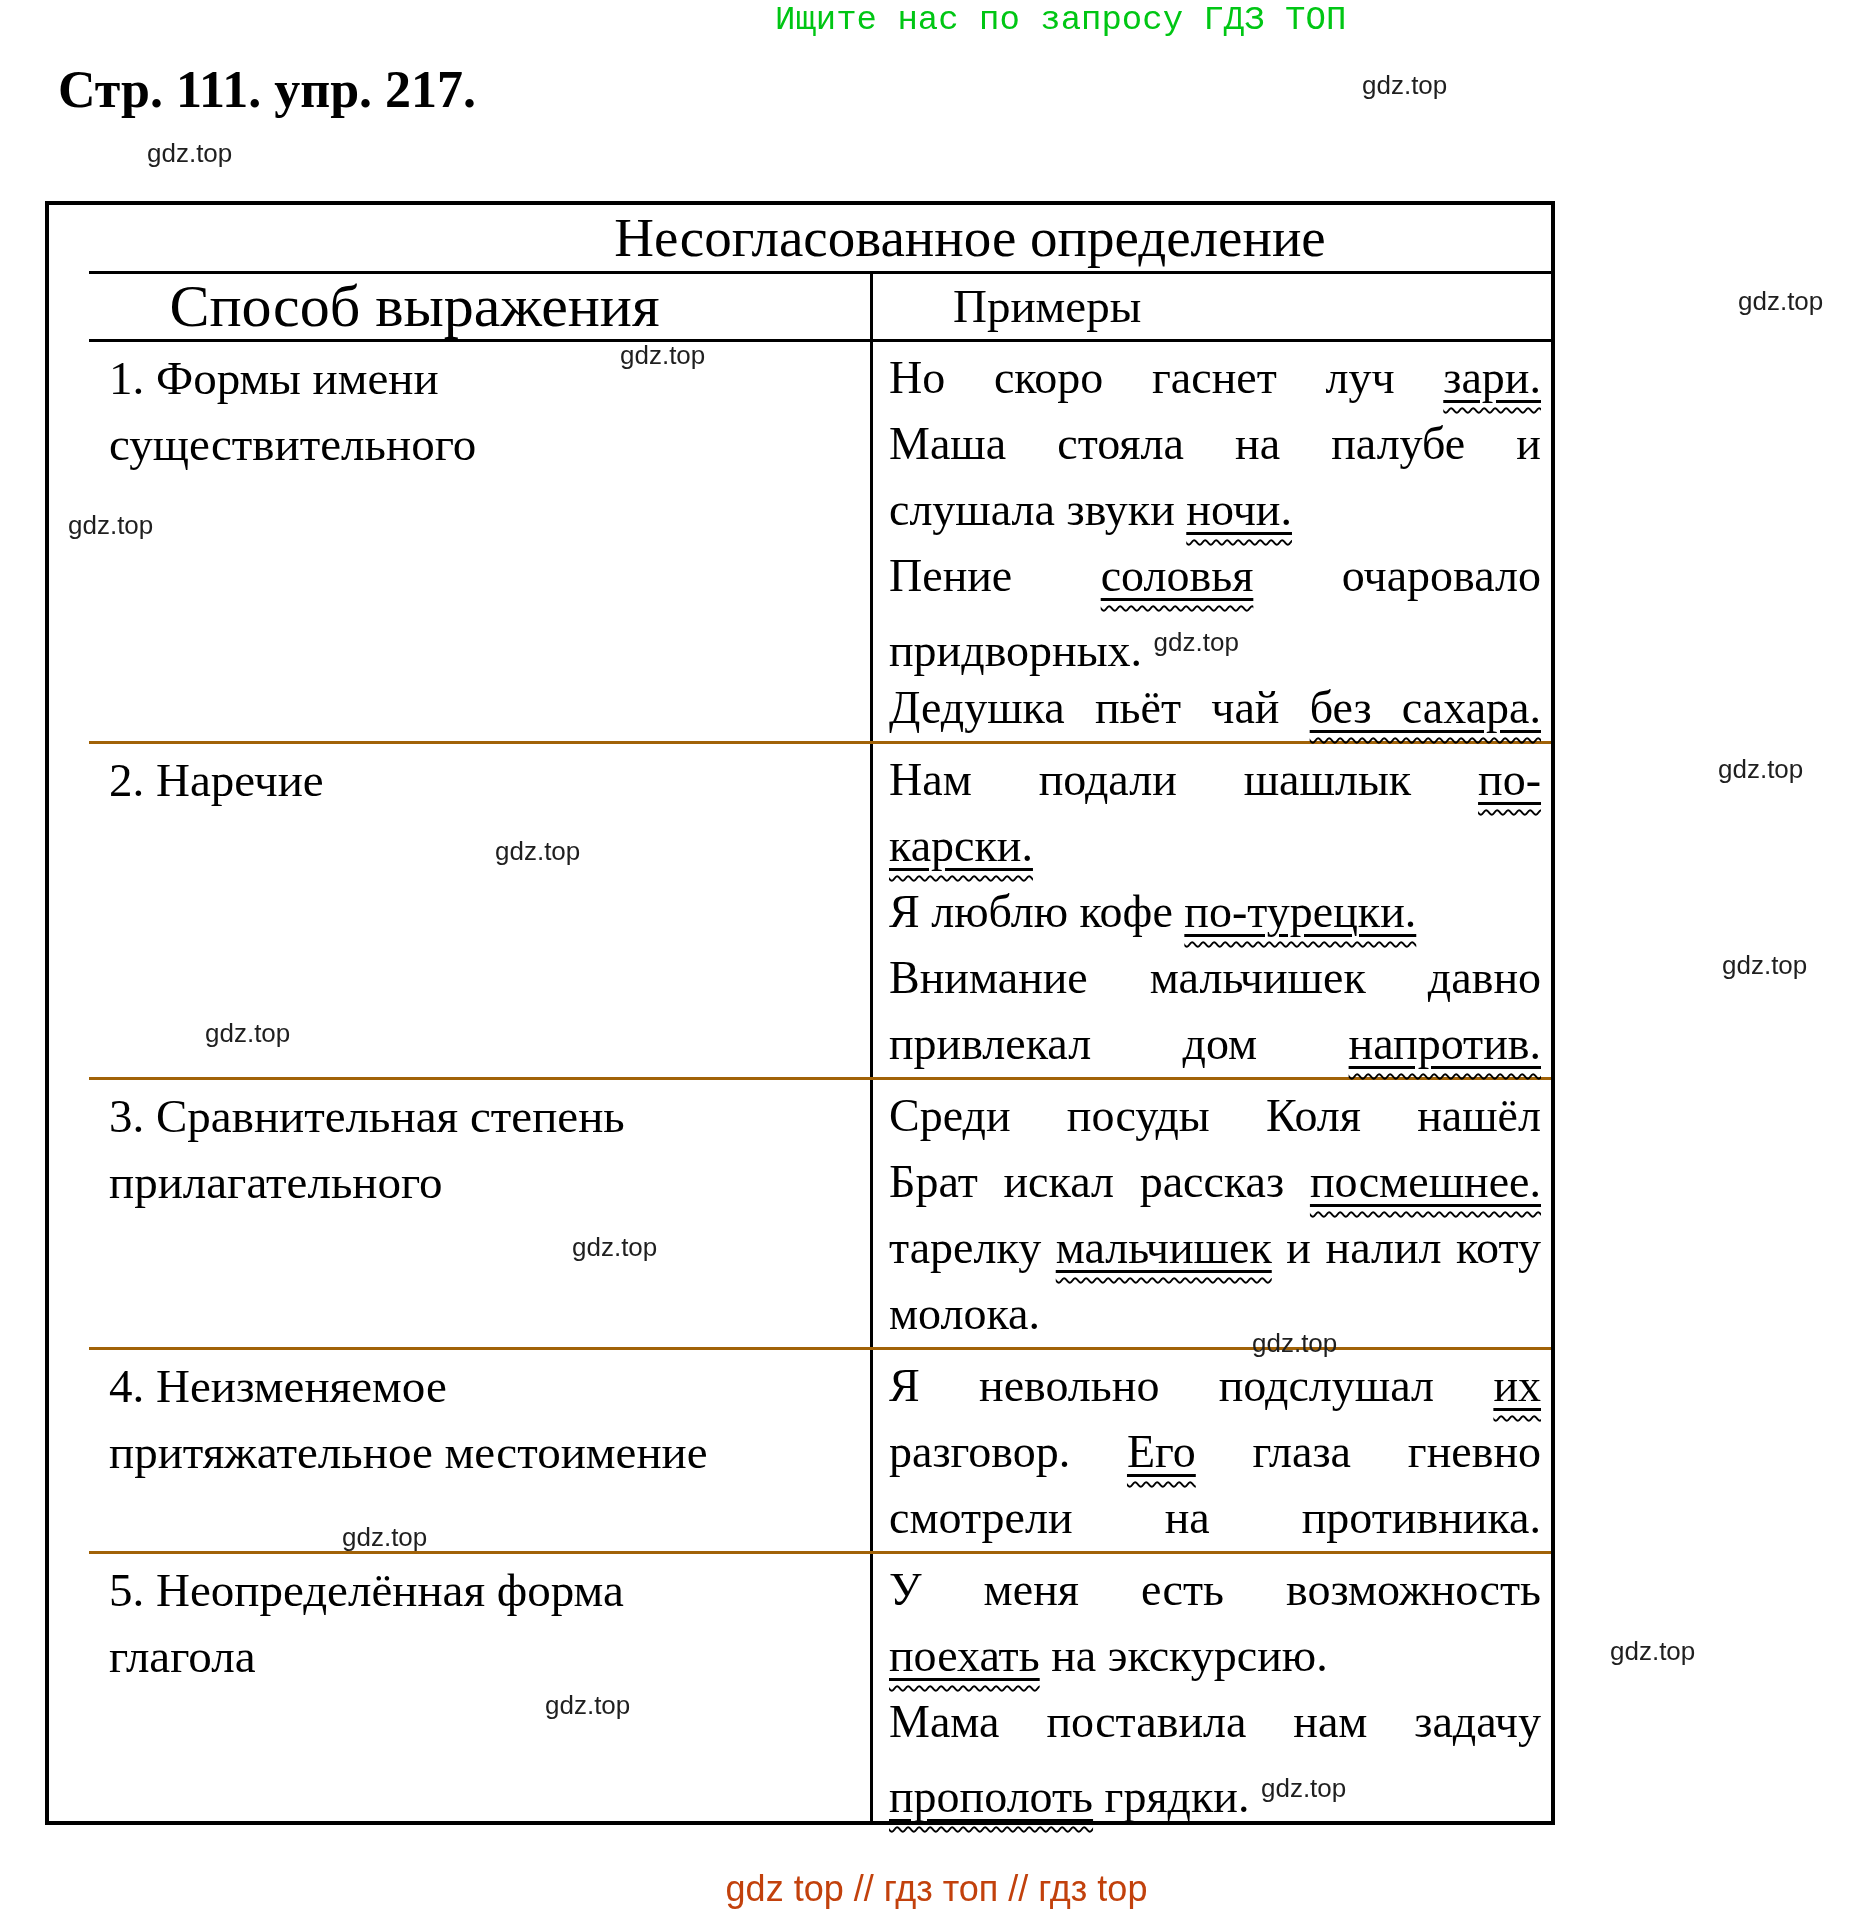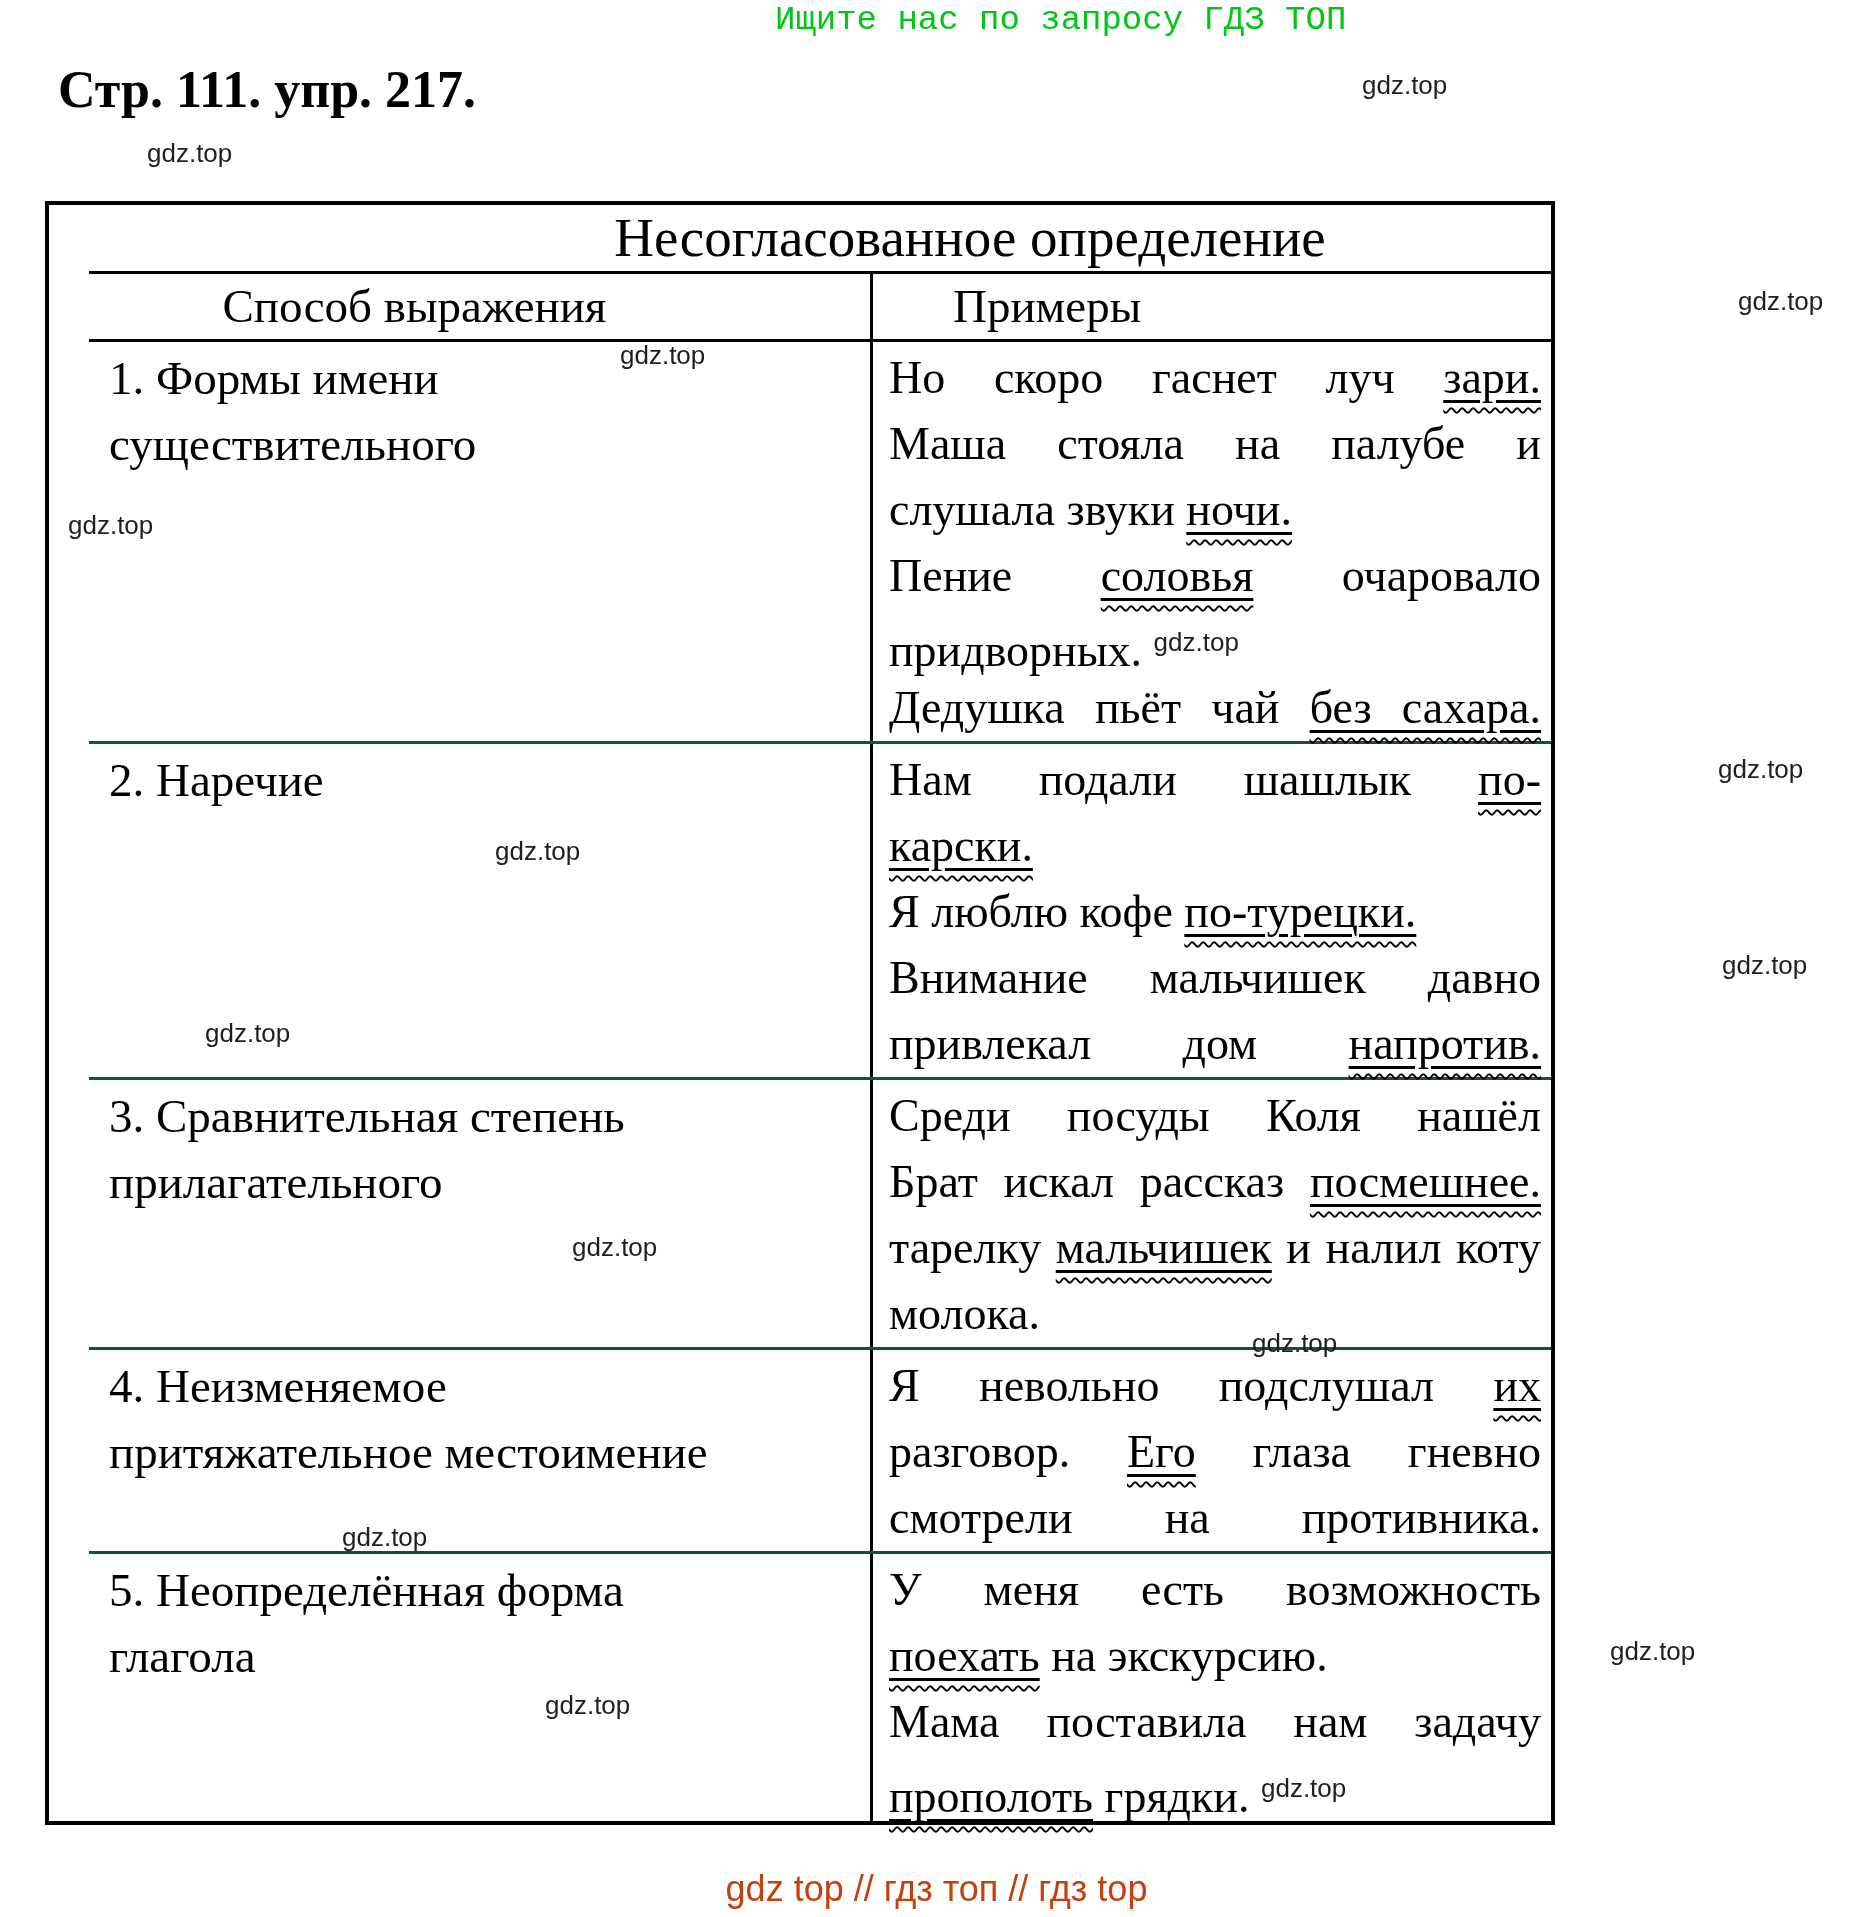--- a/index.html
+++ b/index.html
@@ -20,24 +20,24 @@
     position:absolute;left:45px;top:201px;width:1510px;
     box-sizing:border-box;border:4px solid #000;background:#fff;padding-left:40px;
   }
   .t-title{
     height:66px;line-height:66px;border-bottom:3px solid #000;
     text-align:center;font-size:55px;padding-left:300px;white-space:nowrap;
   }
   .t-head{display:flex;border-bottom:3px solid #000;height:65px;}
   .th-l{
     width:784px;box-sizing:border-box;border-right:3px solid #000;
-    text-align:center;line-height:64px;font-size:47px;padding-right:130px;
+    text-align:center;line-height:64px;font-size:60px;padding-right:130px;
   }
   .th-r{flex:1;line-height:64px;font-size:47px;padding-left:80px;box-sizing:border-box;}
-  .row{display:flex;border-bottom:3px solid #14532d;}
+  .row{display:flex;border-bottom:3px solid #a16207;}
   .row:last-child{border-bottom:none;}
   .cell-l{
     width:784px;box-sizing:border-box;border-right:3px solid #000;
     padding:3px 10px 0 20px;font-size:47px;line-height:66px;
   }
   .cell-r{flex:1;box-sizing:border-box;padding:3px 10px 0 16px;font-size:46px;line-height:66px;}
   .line{height:66px;}
   .line.j{text-align:justify;text-align-last:justify;}
   .u{
     text-decoration-line:underline;text-decoration-style:solid;

